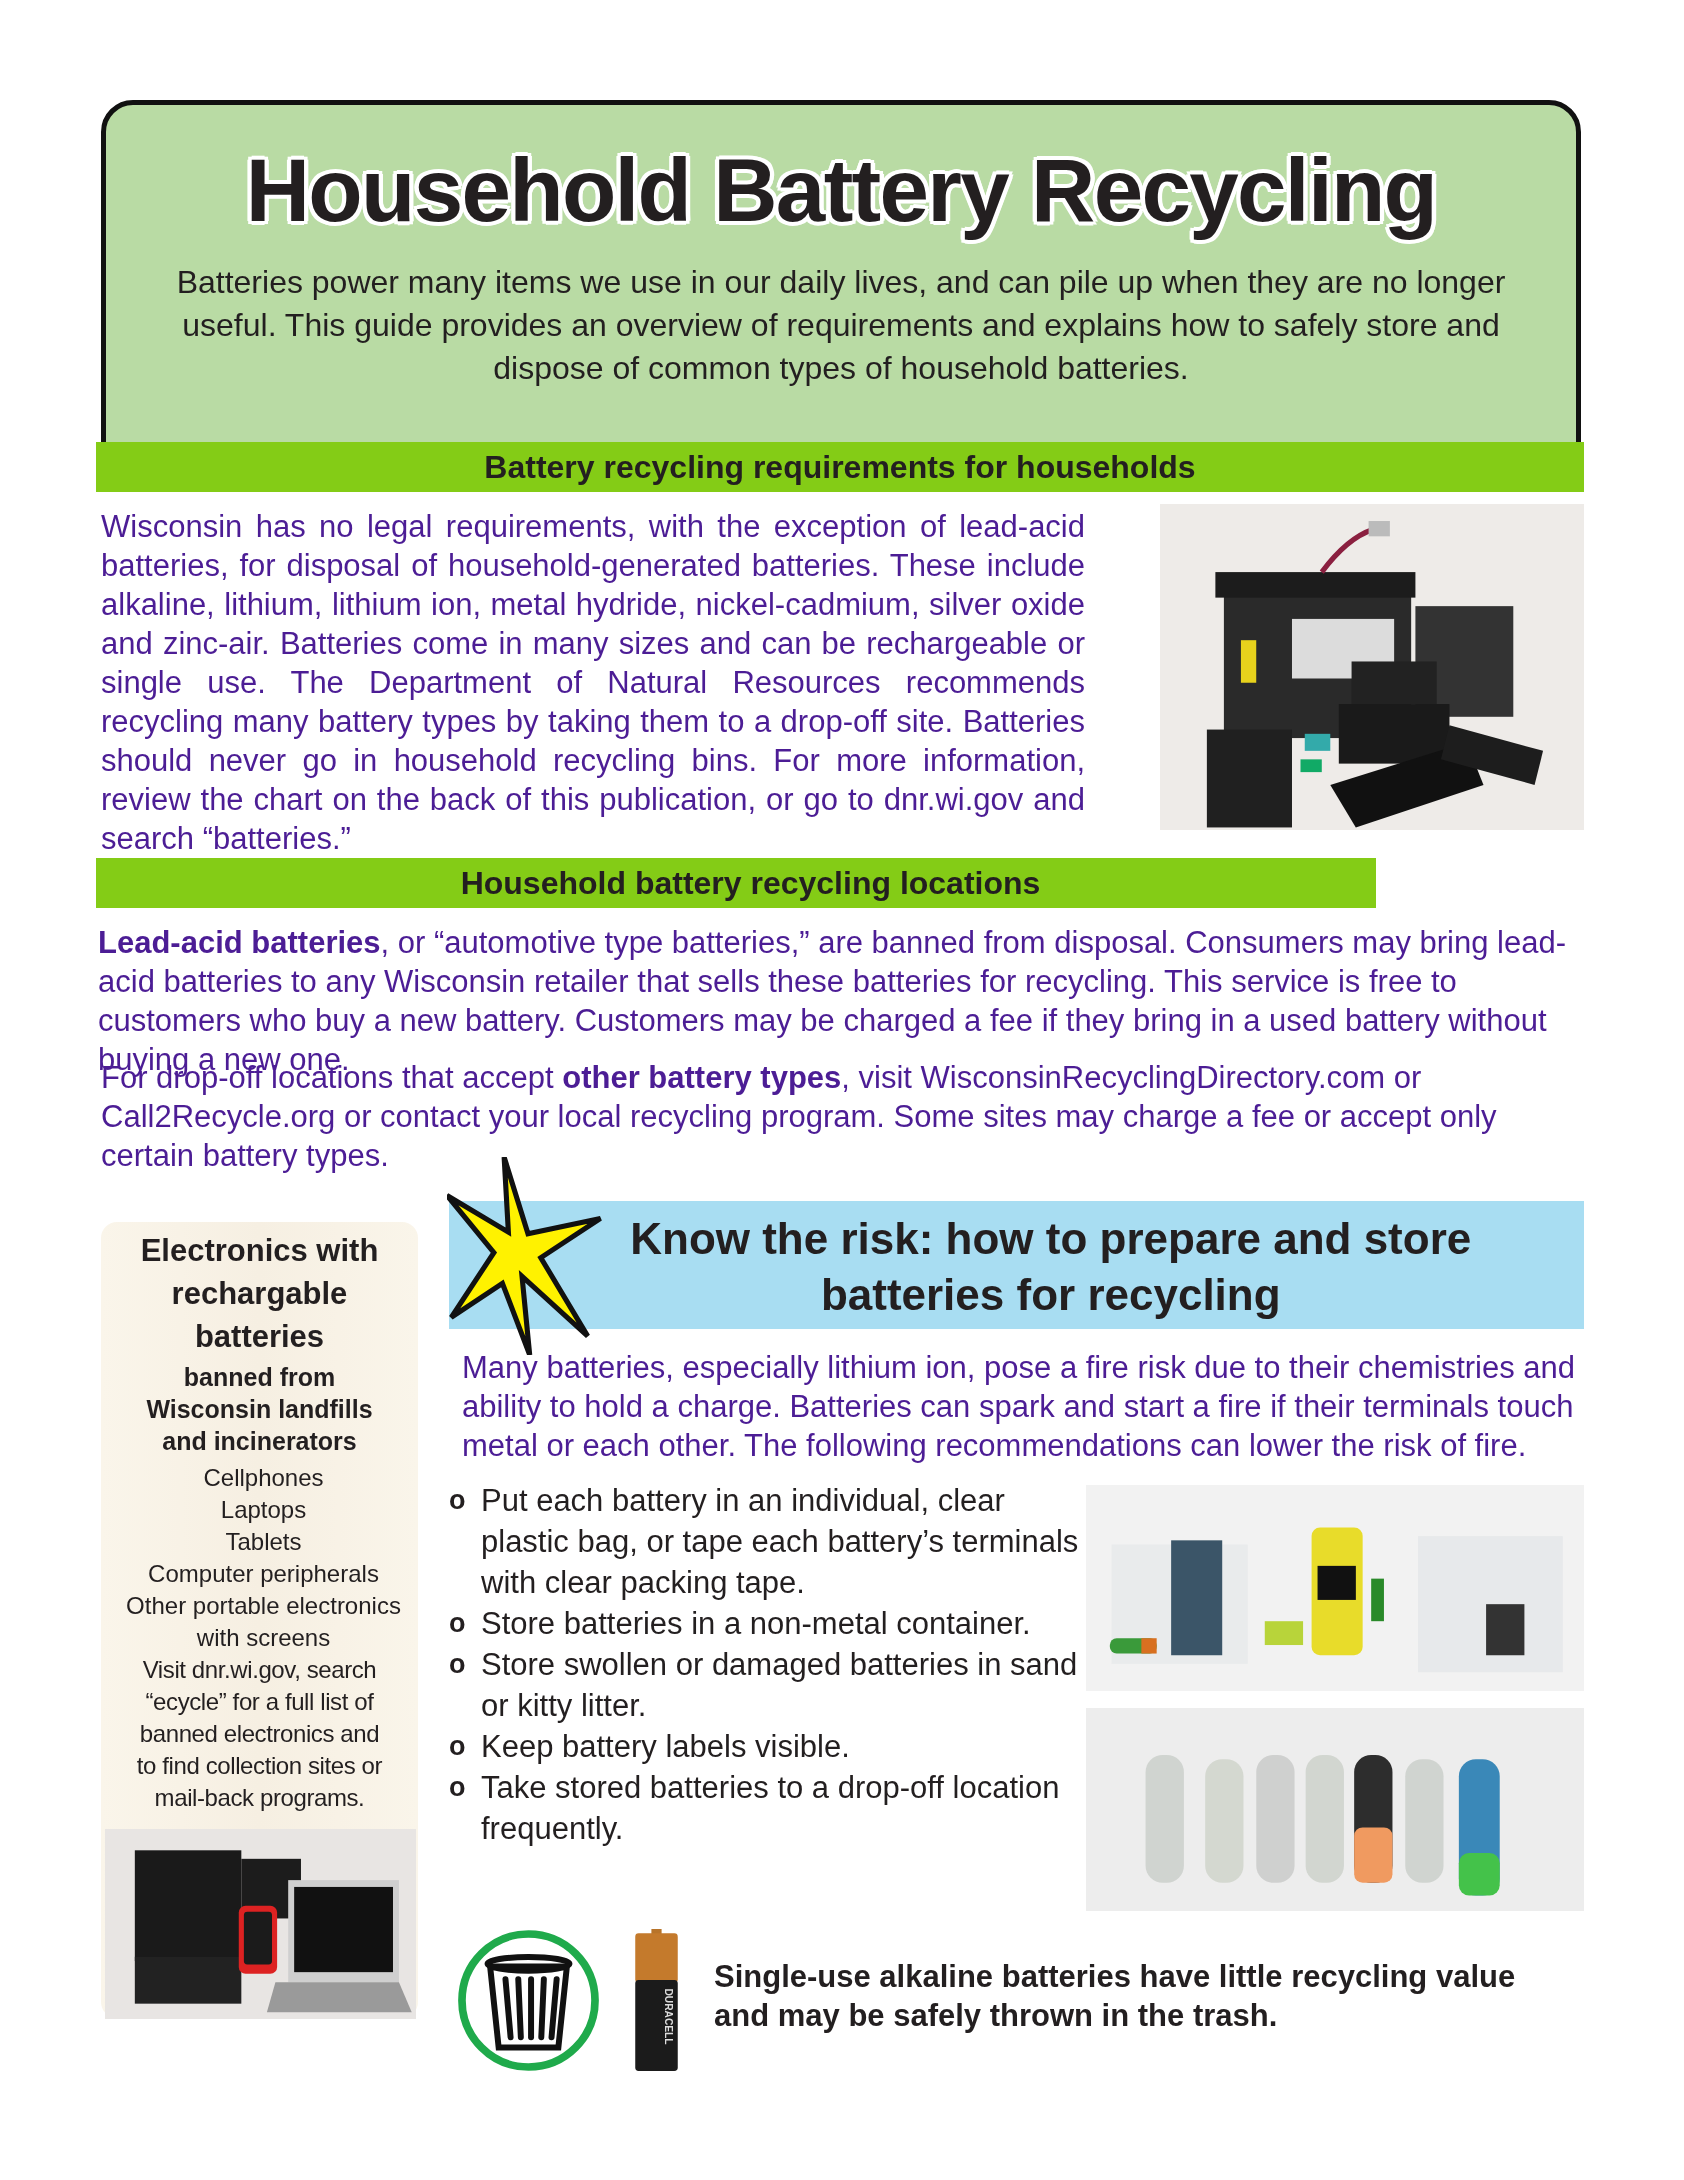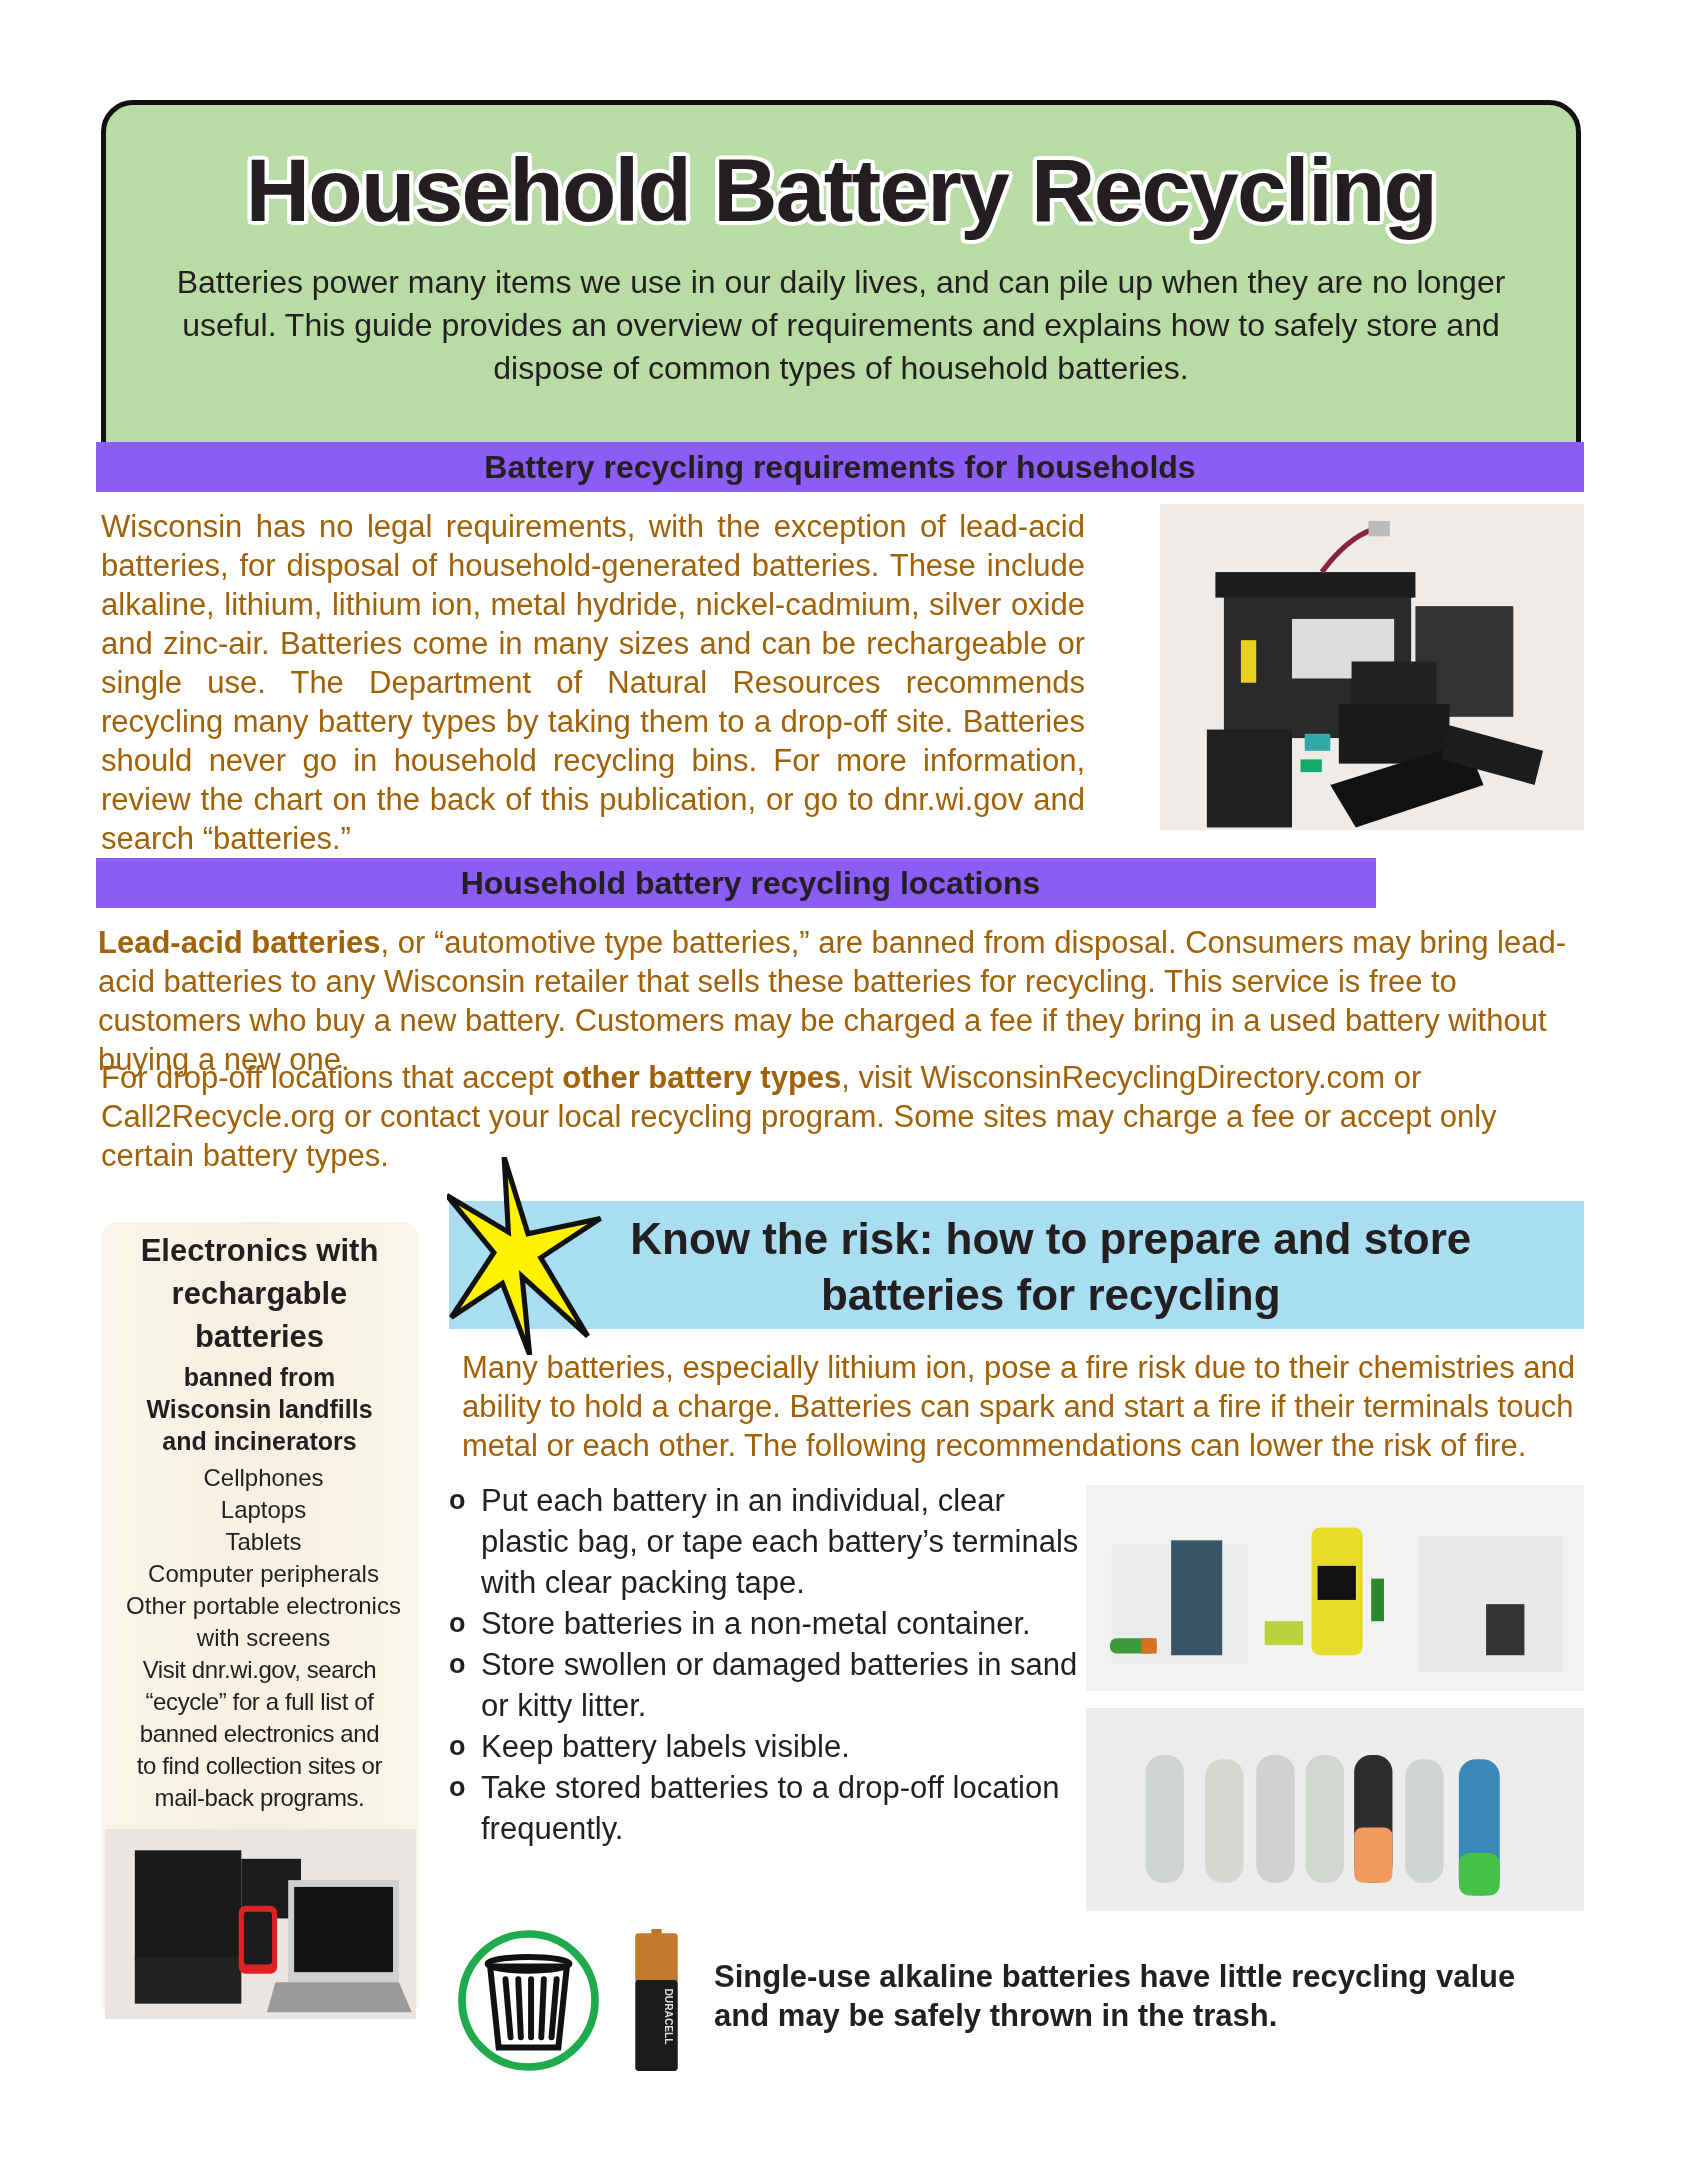--- a/index.html
+++ b/index.html
@@ -21,27 +21,27 @@
     text-shadow: 4.3px 0 0 #fff, -4.3px 0 0 #fff, 0 4.3px 0 #fff, 0 -4.3px 0 #fff,
                  3.4px 3.4px 0 #fff, -3.4px -3.4px 0 #fff, 3.4px -3.4px 0 #fff, -3.4px 3.4px 0 #fff;
   }
   .intro {
     position:absolute; left:34px; right:34px; top:156px; text-align:center;
     font-size:32px; line-height:43px; color:#231f20;
   }
 
   
   .bar {
-    background:#8b5cf6; text-align:center; font-weight:bold;
+    background:#84cc16; text-align:center; font-weight:bold;
     font-size:32px; color:#231f20; box-sizing:border-box;
   }
   .bar1 { left:96px; top:442px; width:1488px; height:50px; line-height:50px; }
   .bar2 { left:96px; top:858px; width:1280px; height:50px; line-height:50px;padding-left:29px; }
 
-  .body-text { font-size:31px; line-height:39px; color:#a16207; }
+  .body-text { font-size:31px; line-height:39px; color:#4c1d95; }
   .req-text { left:101px; top:507px; width:984px; text-align:justify; }
 
   .photo { overflow:hidden; }
   .photo1 { left:1160px; top:504px; width:424px; height:326px; background:#efecea; }
 
   .loc-p1 { left:98px; top:923px; width:1491px; }
   .loc-p2 { left:101px; top:1058px; width:1491px; }
 
   
   .sidebar {

